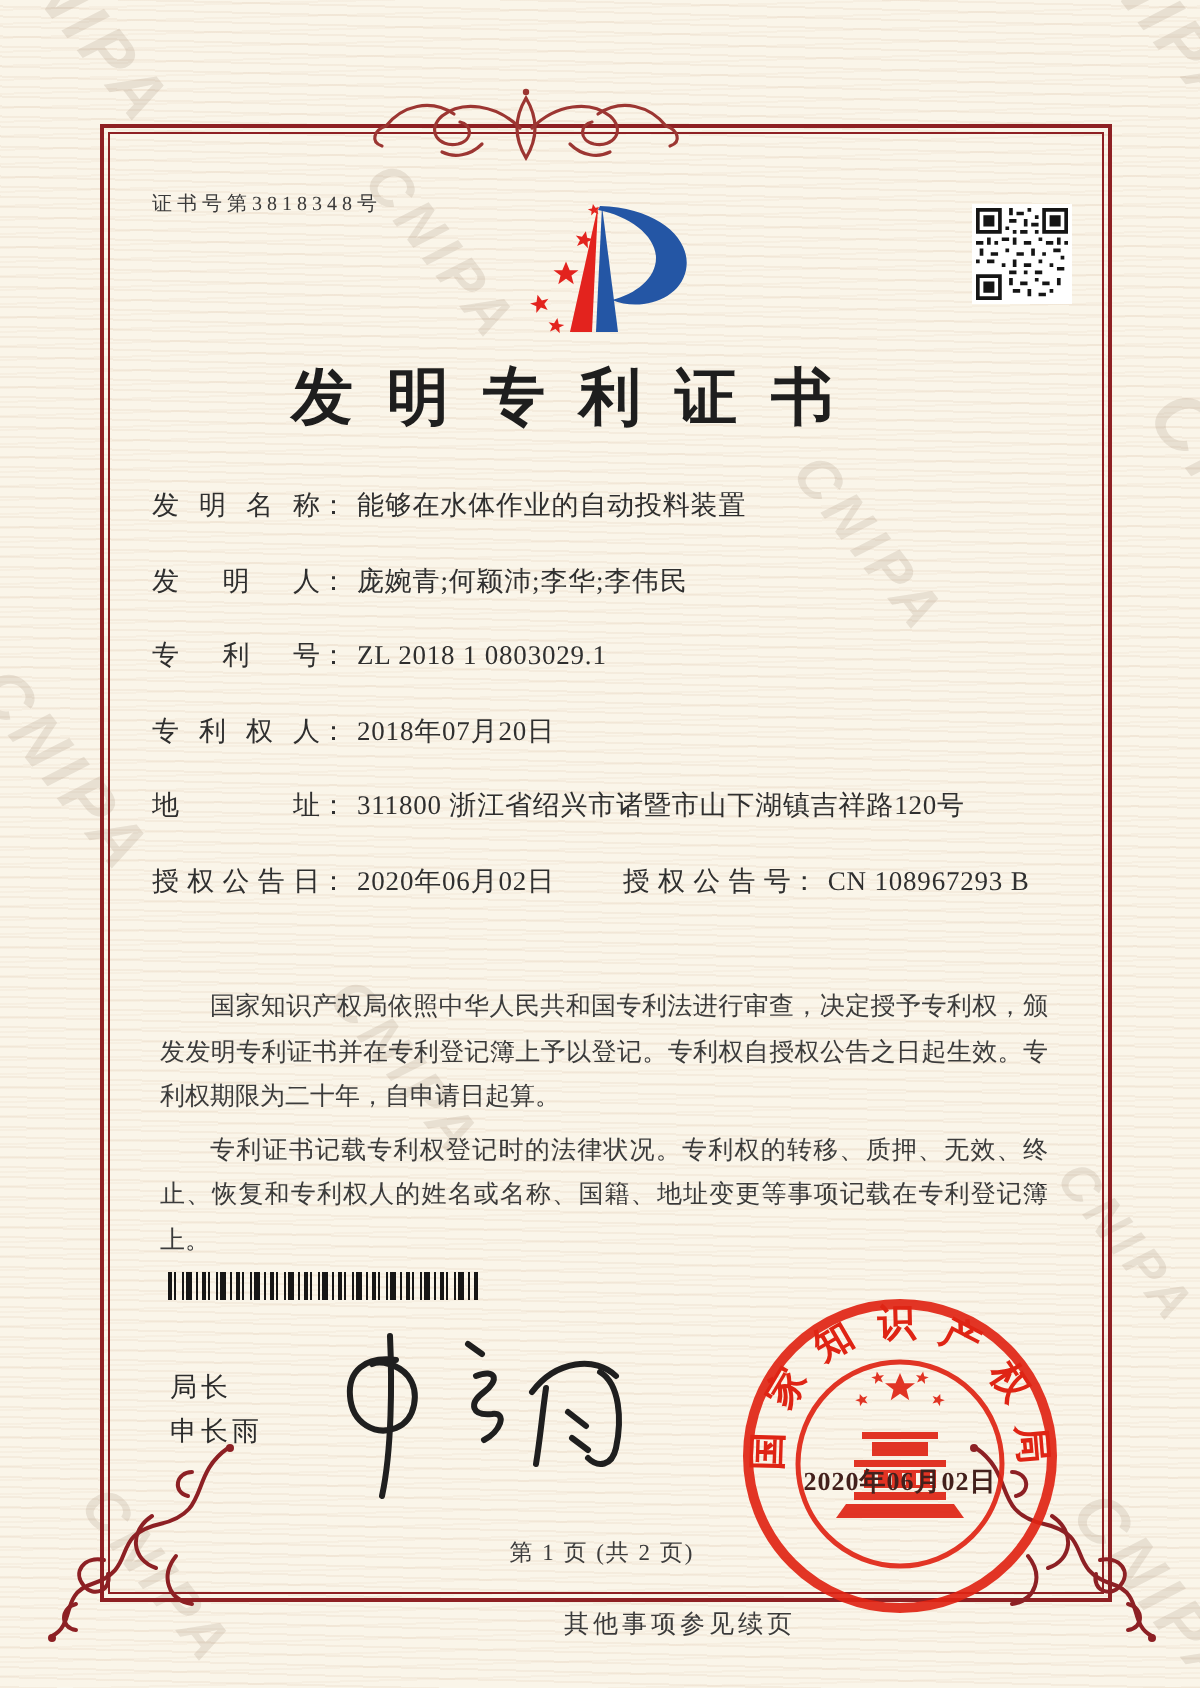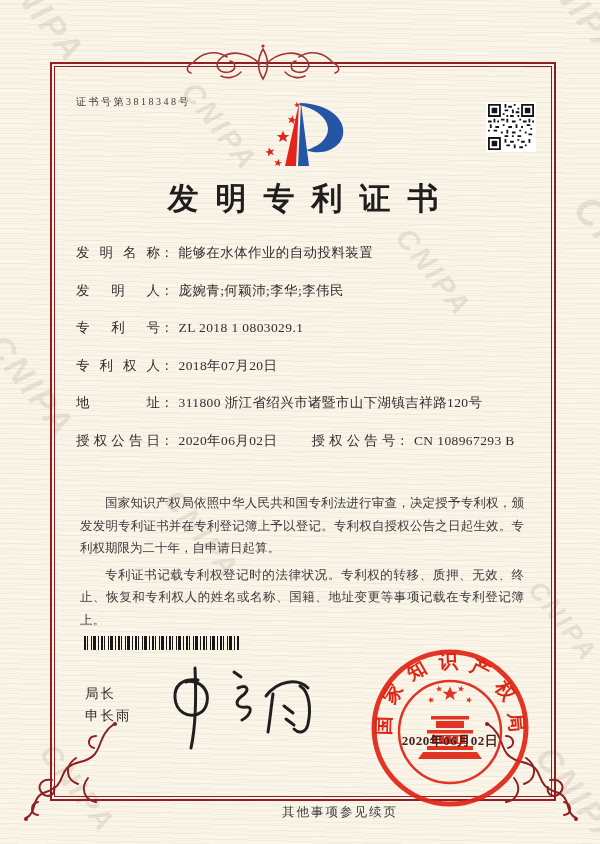--- a/index.html
+++ b/index.html
@@ -18,21 +18,21 @@
     font-weight:bold;font-style:italic;
     color:rgba(158,140,118,0.20);
     transform:rotate(52deg);
     letter-spacing:3px;white-space:nowrap;pointer-events:none;
   }
   .frame{position:absolute;left:50px;top:62px;width:502px;height:735px;border:2.5px solid #8e2023;}
   .frame::after{content:"";position:absolute;inset:2px;border:1.5px solid #8e2023;}
   .cert-no{position:absolute;left:76px;top:95px;font-size:10px;letter-spacing:2.5px;color:#3a3a3a;}
   .logo{position:absolute;left:252px;top:90px;}
   .qr{position:absolute;left:486px;top:102px;background:#fff;padding:2px;}
-  .title{position:absolute;left:0;top:178px;width:600px;margin:0;text-align:center;
+  .title{position:absolute;left:0;top:178px;width:556px;margin:0;text-align:center;
     font-size:31px;font-weight:600;letter-spacing:17px;padding-left:23px;box-sizing:border-box;color:#1e1e1e;}
   .fields{position:absolute;left:76px;top:242px;width:460px;font-size:13.5px;color:#2f2f2f;}
   .frow{margin-bottom:16.5px;line-height:21px;white-space:nowrap;}
   .flabel{display:inline-block;width:84px;text-align:justify;text-align-last:justify;vertical-align:top;}
   .colon{display:inline-block;}
   .fvalue{margin-left:5px;letter-spacing:0.4px;}
   .pair2{margin-left:34px;margin-top:36px;}
   .paras{position:absolute;left:76px;top:488px;width:452px;font-size:12.5px;line-height:1.8;
     text-align:justify;color:#3b3b3b;}
   .paras p{margin:4px;text-indent:2em;}
@@ -213,15 +213,16 @@
         <rect x="92" y="92.5" width="2" height="6"></rect>
         <rect x="99" y="92.5" width="2" height="6"></rect>
       </g>
     </g>
     <text font-size="19" font-weight="bold" fill="#df2414" font-family="Liberation Serif, DejaVu Serif, serif">
       <textPath href="#sealArc" startOffset="8" textLength="200" lengthAdjust="spacing">国家知识产权局</textPath>
     </text>
     <text x="84" y="101" text-anchor="middle" font-size="13" font-weight="bold" fill="#43201c" letter-spacing="0.5" font-family="Liberation Serif, DejaVu Serif, serif">2020年06月02日</text>
   </svg>
 
+  <div class="page-num">第 1 页 (共 2 页)</div>
   <div class="continuation">其他事项参见续页</div>
 
 </div>
 
 </body></html>

